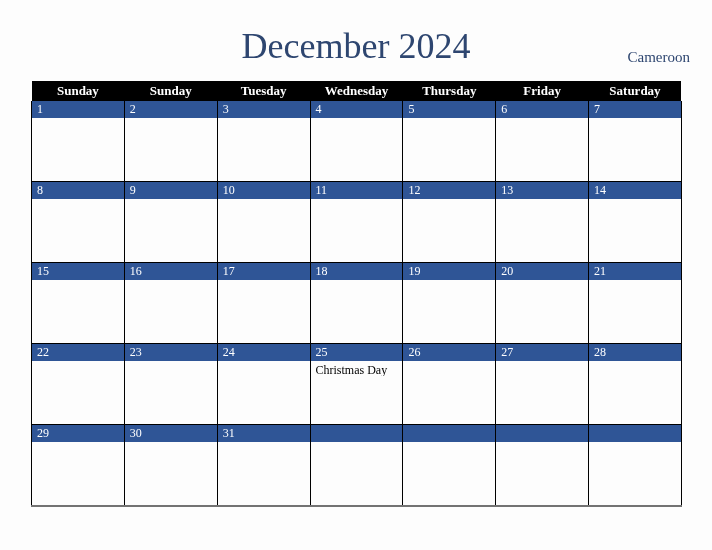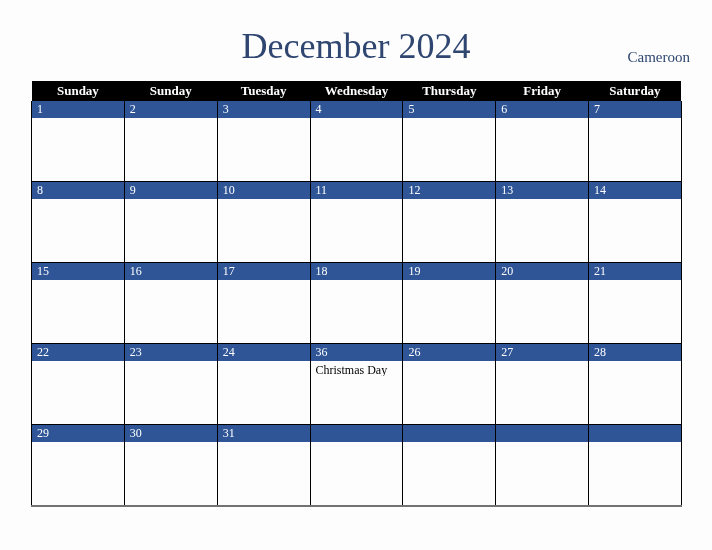--- a/index.html
+++ b/index.html
@@ -313,21 +313,21 @@
               <div class="daynum">23</div>
             </div>
           </td>
           <td>
             <div class="daycell">
               <div class="daynum">24</div>
             </div>
           </td>
           <td>
             <div class="daycell">
-              <div class="daynum">36</div>
+              <div class="daynum">25</div>
               <div class="events">
                 <div class="event">Christmas Day</div>
               </div>
             </div>
           </td>
           <td>
             <div class="daycell">
               <div class="daynum">26</div>
             </div>
           </td>

